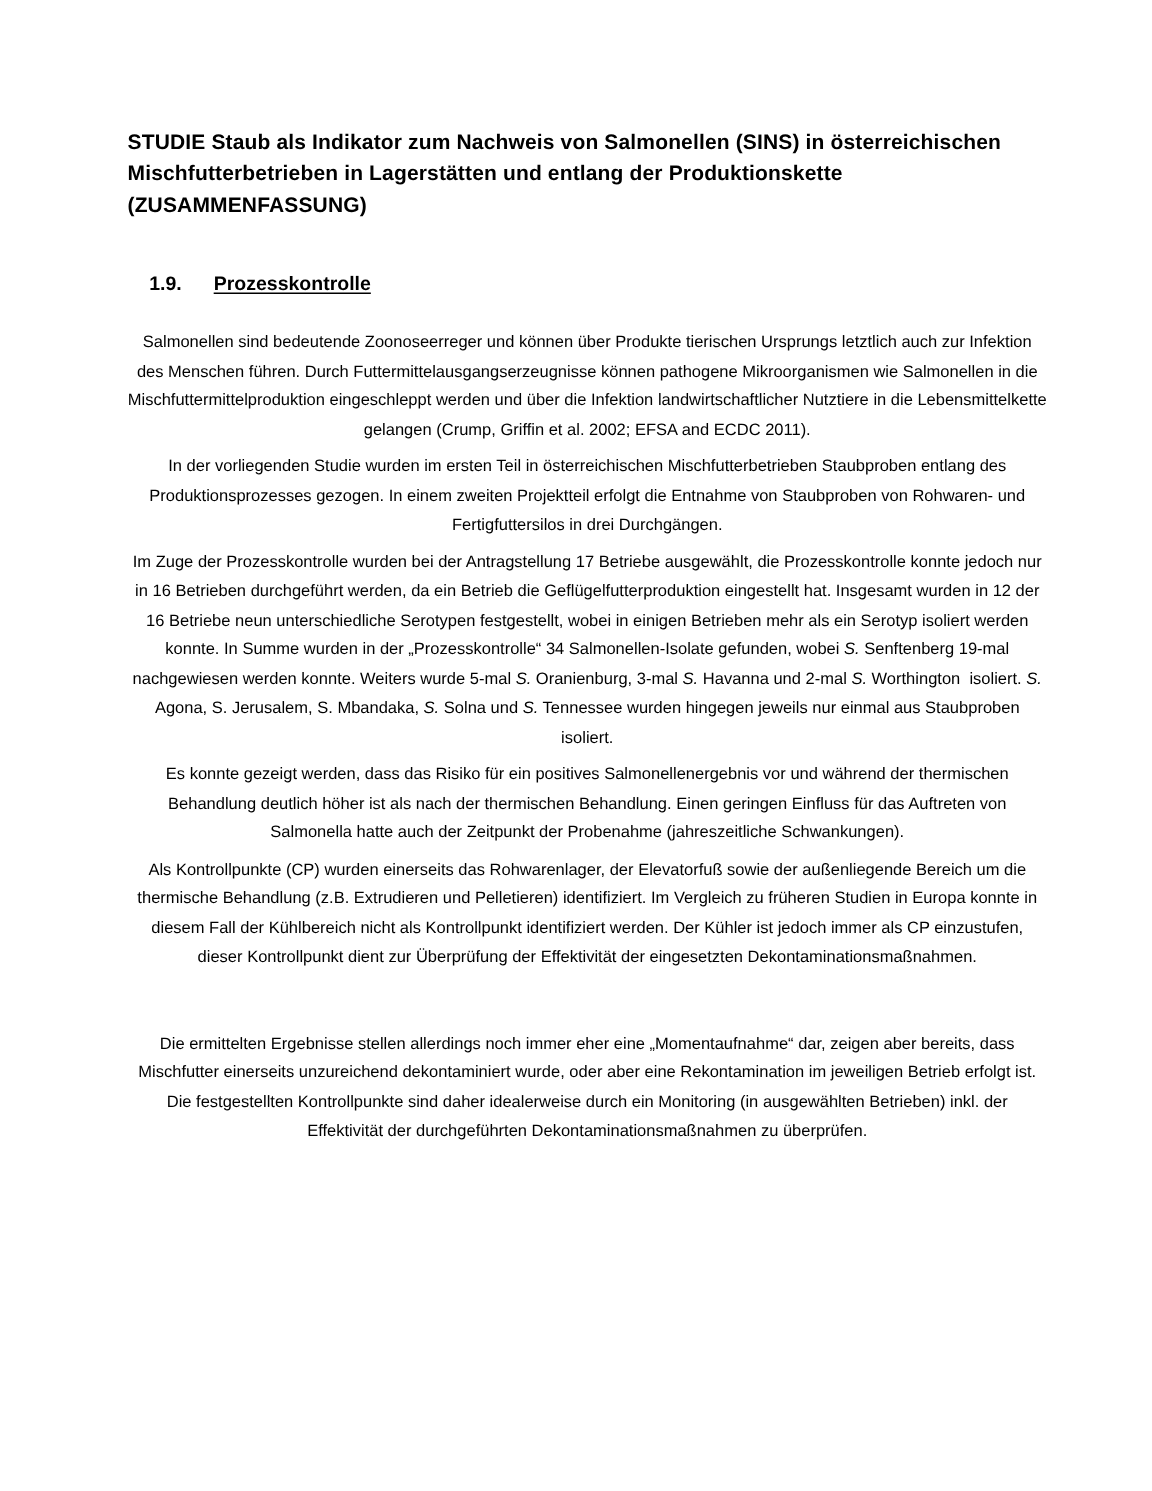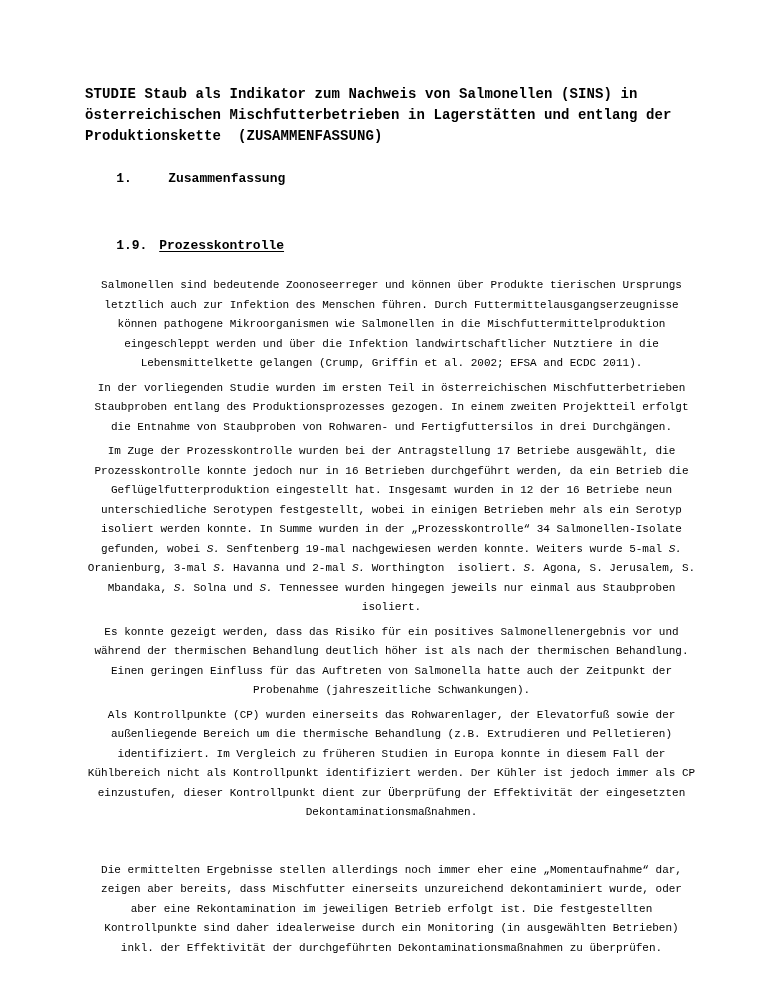--- a/index.html
+++ b/index.html
@@ -7,21 +7,21 @@
     padding: 0;
     background: #ffffff;
   }
   .page {
     position: relative;
     width: 768px;
     height: 994px;
     background: #ffffff;
     box-sizing: border-box;
     padding: 84px 70px 0 85px;
-    font-family: Liberation Mono, monospace;
+    font-family: Liberation Sans, sans-serif;
     color: #000000;
     overflow: hidden;
   }
   .doc-title {
     font-size: 14px;
     font-weight: bold;
     line-height: 21px;
     margin: 0 0 6px 0;
     white-space: pre-wrap;
     letter-spacing: 0.1px;
@@ -65,23 +65,20 @@
     font-style: italic;
   }
 </style>
 </head>
 <body>
 
 <div class="page">
 
   <h1 class="doc-title">STUDIE Staub als Indikator zum Nachweis von Salmonellen (SINS) in österreichischen Mischfutterbetrieben in Lagerstätten und entlang der Produktionskette  (ZUSAMMENFASSUNG)</h1>
 
-  <div class="heading heading-1">
-    <span class="hnum-1">1.</span><span>Zusammenfassung</span>
-  </div>
 
   <div class="heading heading-2">
     <span class="hnum-2">1.9.</span><span class="underlined">Prozesskontrolle</span>
   </div>
 
   <p class="body-para"><span>Salmonellen sind bedeutende Zoonoseerreger und können über Produkte tierischen Ursprungs letztlich auch zur Infektion des Menschen führen. Durch Futtermittelausgangserzeugnisse können pathogene Mikroorganismen wie Salmonellen in die Mischfuttermittelproduktion eingeschleppt werden und über die Infektion landwirtschaftlicher Nutztiere in die Lebensmittelkette gelangen (Crump, Griffin et al. 2002; EFSA and ECDC 2011).</span></p>
 
   <p class="body-para"><span>In der vorliegenden Studie wurden im ersten Teil in österreichischen Mischfutterbetrieben Staubproben entlang des Produktionsprozesses gezogen. In einem zweiten Projektteil erfolgt die Entnahme von Staubproben von Rohwaren- und Fertigfuttersilos in drei Durchgängen.</span></p>
 
   <p class="body-para"><span>Im Zuge der Prozesskontrolle wurden bei der Antragstellung 17 Betriebe ausgewählt, die Prozesskontrolle konnte jedoch nur in 16 Betrieben durchgeführt werden, da ein Betrieb die Geflügelfutterproduktion eingestellt hat. Insgesamt wurden in 12 der 16 Betriebe neun unterschiedliche Serotypen festgestellt, wobei in einigen Betrieben mehr als ein Serotyp isoliert werden konnte. In Summe wurden in der „Prozesskontrolle“ 34 Salmonellen-Isolate gefunden, wobei </span><i>S.</i><span> Senftenberg 19-mal nachgewiesen werden konnte. Weiters wurde 5-mal </span><i>S.</i><span> Oranienburg, 3-mal </span><i>S.</i><span> Havanna und 2-mal </span><i>S.</i><span> Worthington  isoliert. </span><i>S.</i><span> Agona, S. Jerusalem, S. Mbandaka, </span><i>S.</i><span> Solna und </span><i>S.</i><span> Tennessee wurden hingegen jeweils nur einmal aus Staubproben isoliert.</span></p>

